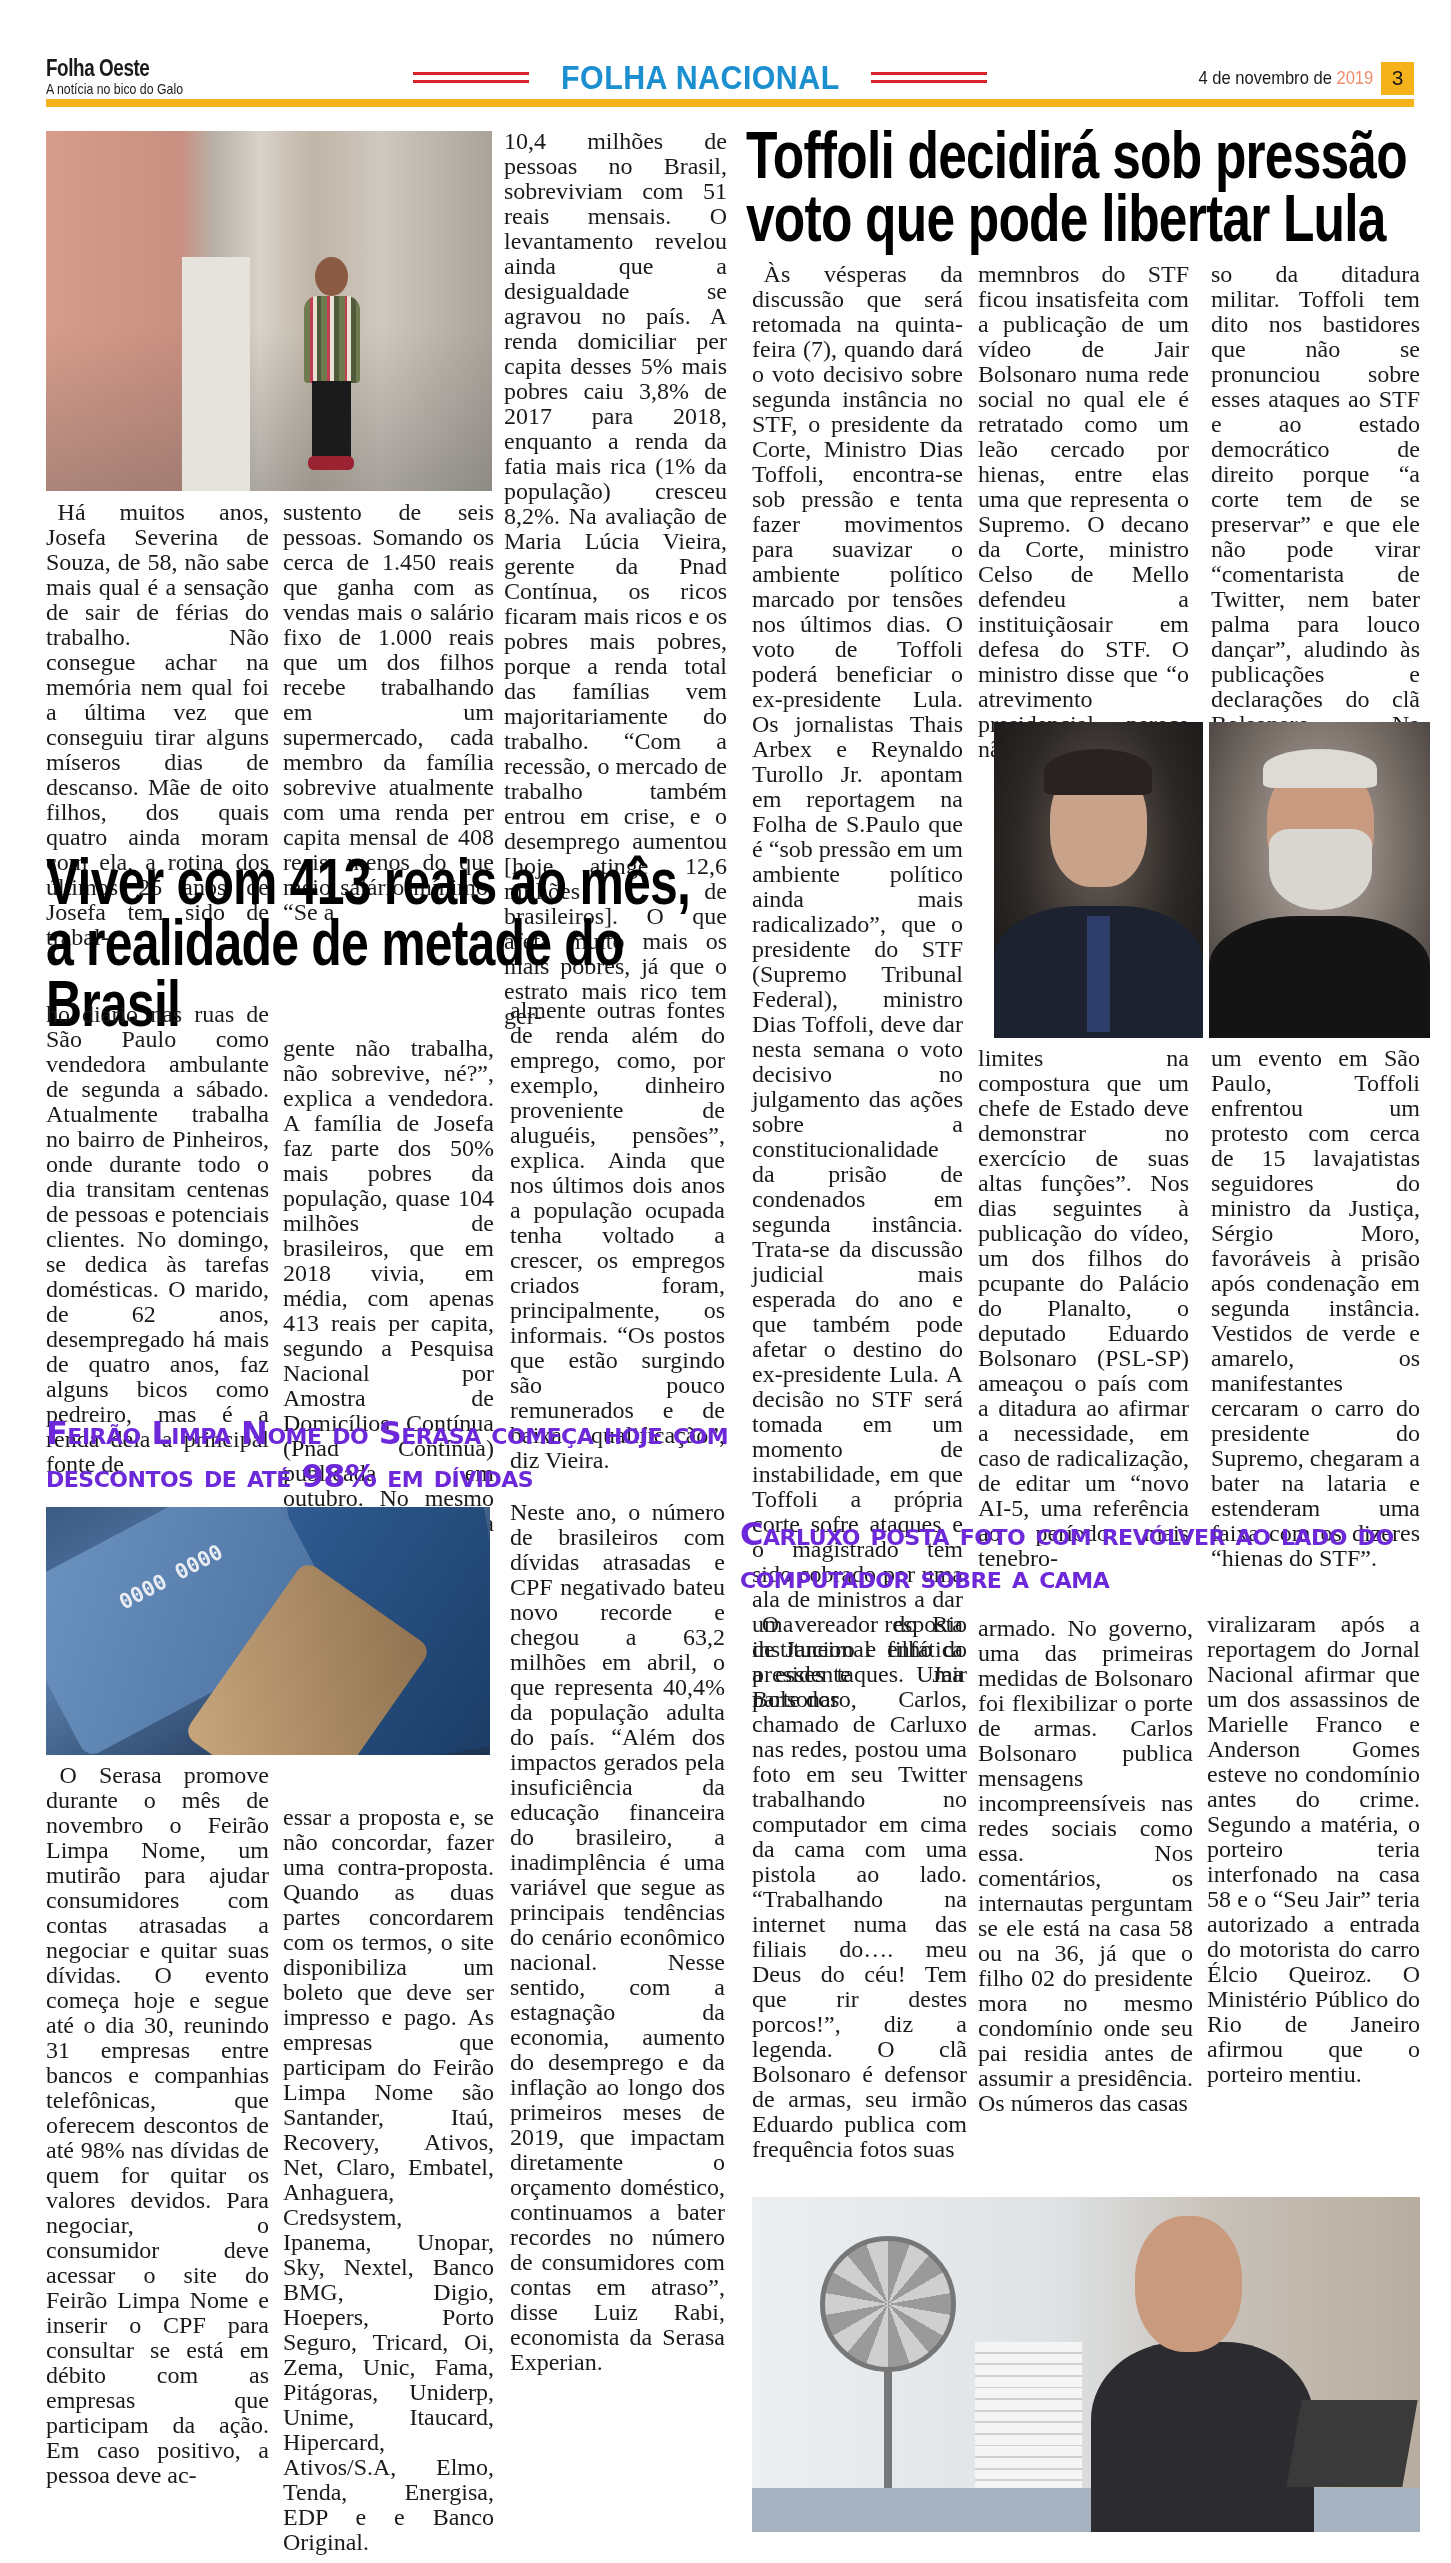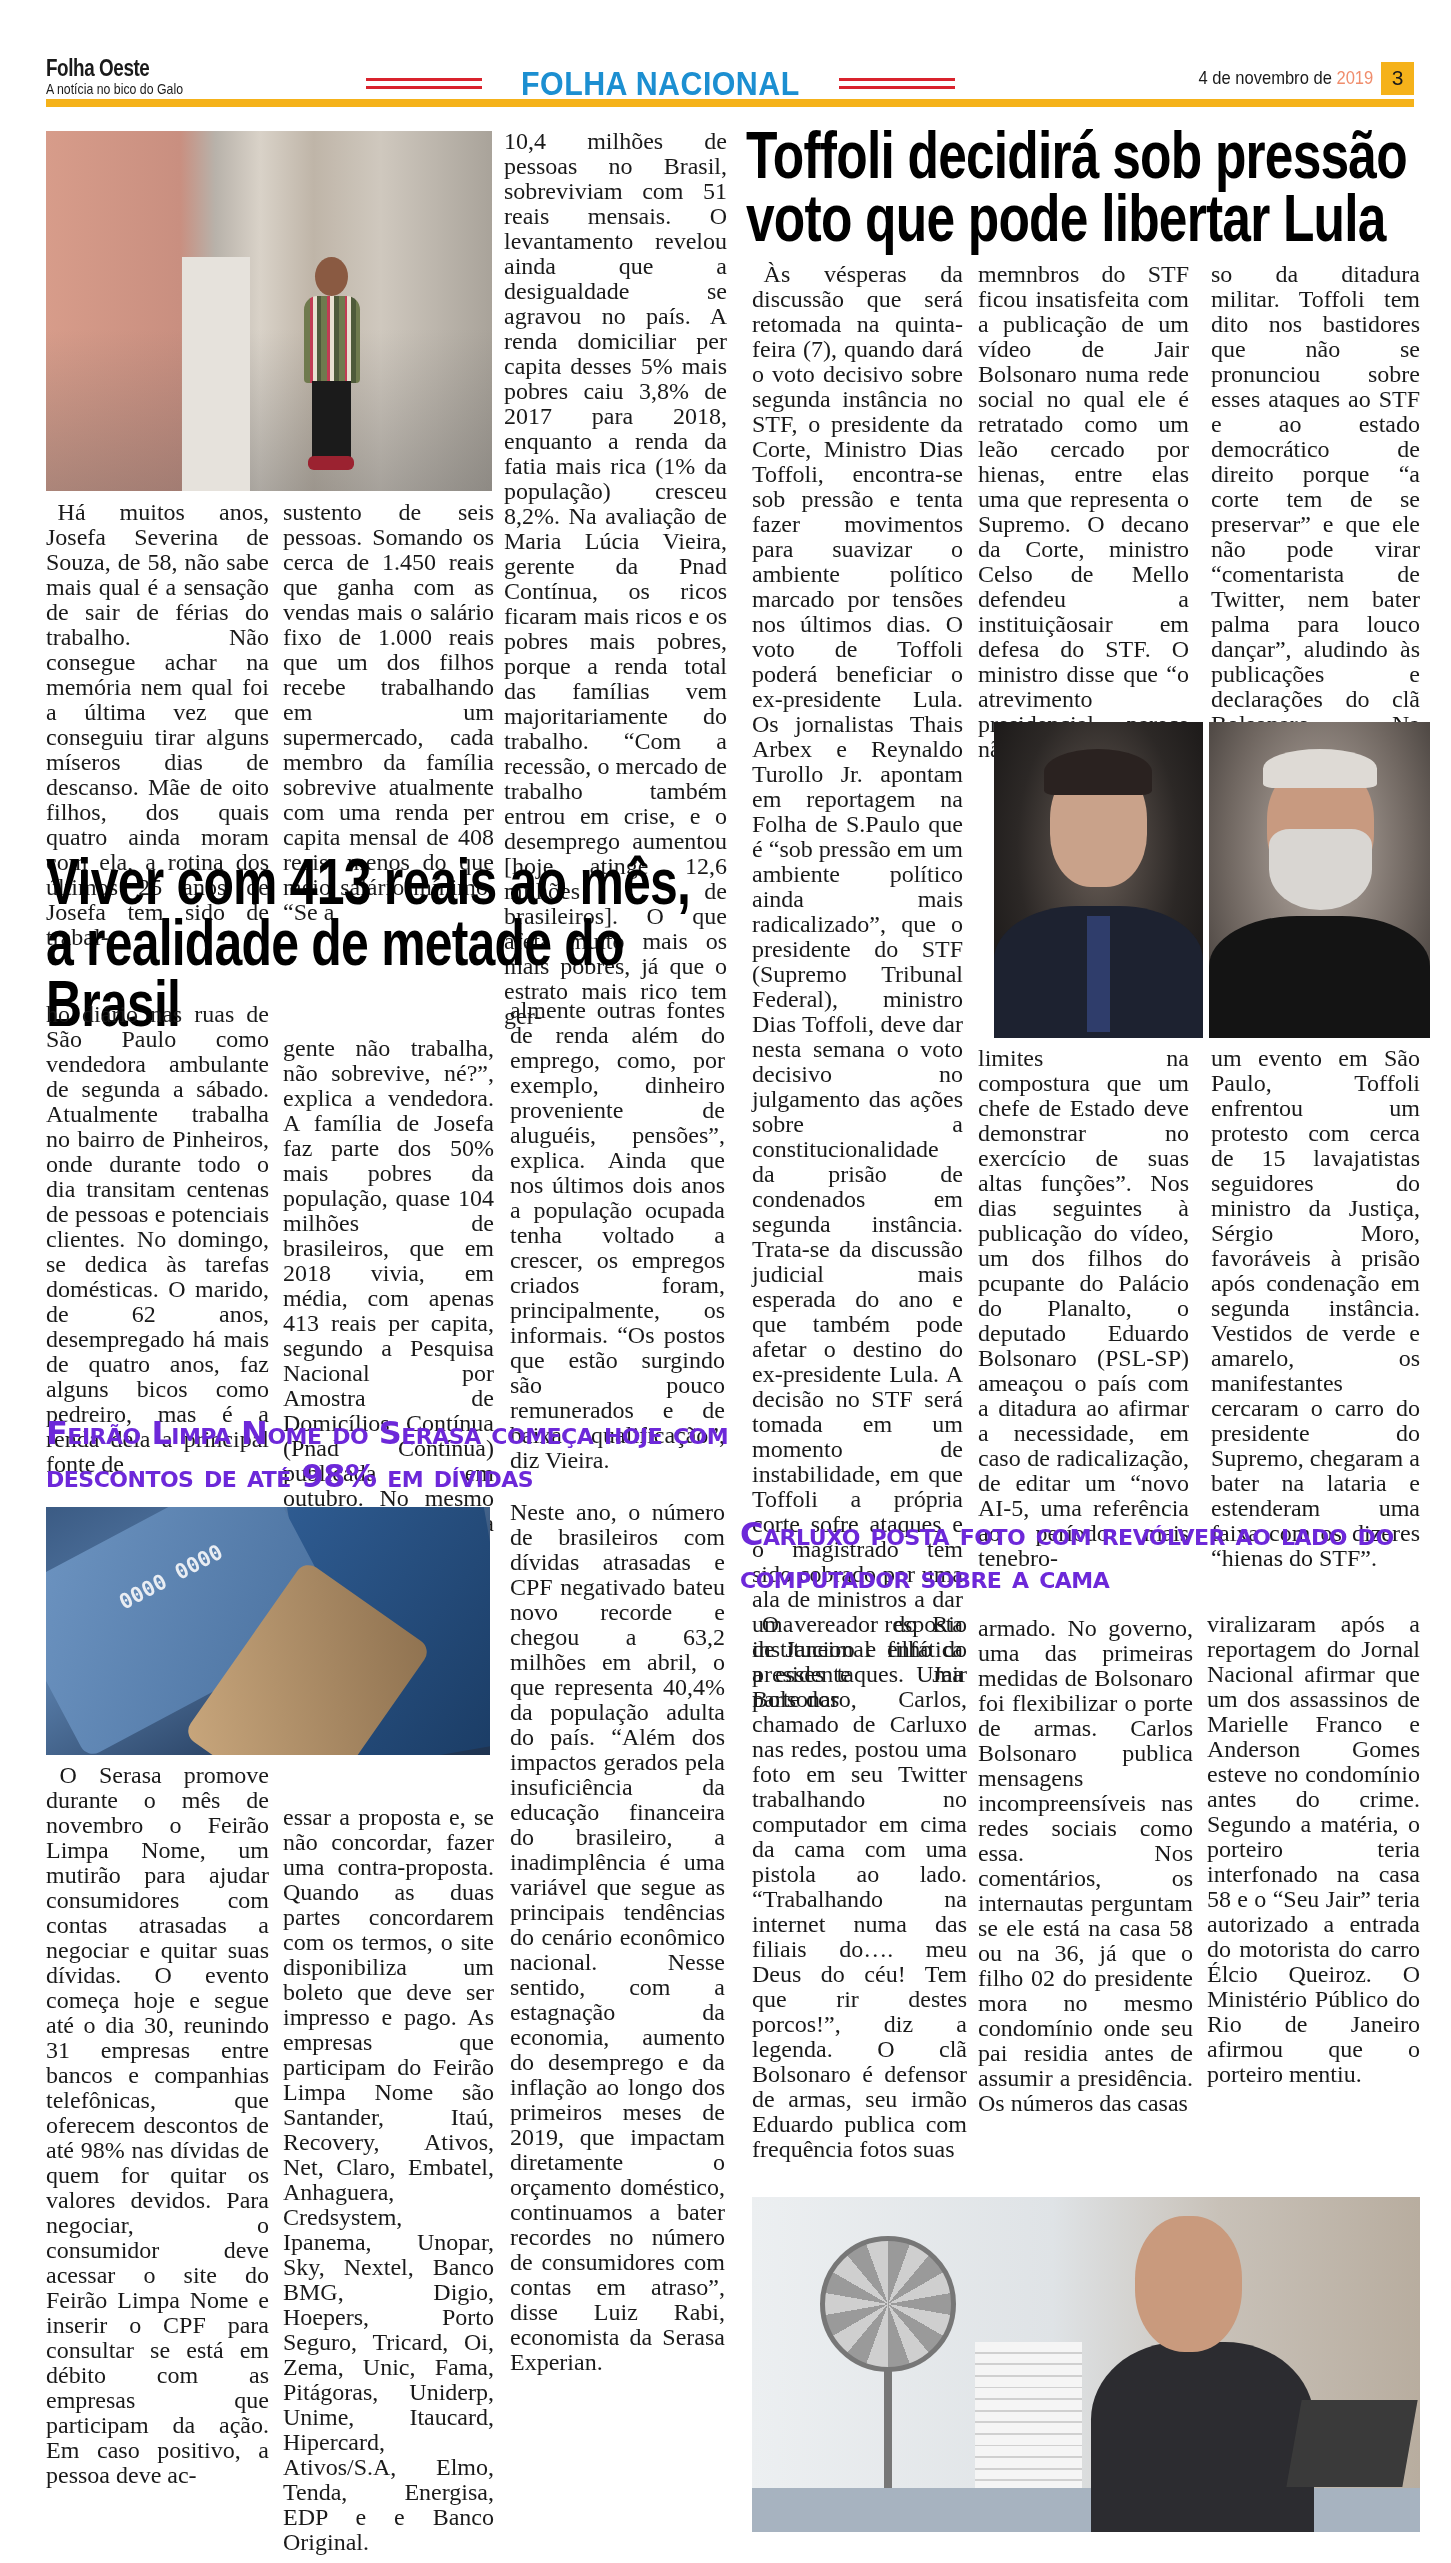--- a/index.html
+++ b/index.html
@@ -4,21 +4,21 @@
 <style>
   * { box-sizing: border-box; margin: 0; padding: 0; }
   html, body { background: #fff; }
   body { width: 1451px; height: 2563px; position: relative; overflow: hidden; font-family: "Liberation Serif", serif; color: #1a1a1a; }
 
   
   .masthead { position: absolute; left: 46px; top: 50px; width: 1368px; height: 56px; }
   .brand { position: absolute; left: 0; top: 5.8px; }
   .brand-name { font-family: "Liberation Sans", sans-serif; font-weight: bold; font-size: 23px; letter-spacing: -0.5px; transform: scaleX(0.82); transform-origin: left; display: block; line-height: 25px; }
   .brand-tag { font-family: "Liberation Sans", sans-serif; font-size: 14.5px; transform: scaleX(0.85); transform-origin: left; display: block; line-height: 17.4px; }
-  .section-title { position: absolute; left: 320px; top: 14px; width: 668px; height: 39px; display: flex; align-items: center; gap: 27px; }
+  .section-title { position: absolute; left: 320px; top: 8px; width: 668px; height: 39px; display: flex; align-items: center; justify-content: center; gap: 20px; }
   .rule-deco { width: 116px; height: 11.6px; border-top: 3.9px solid #d9232d; border-bottom: 3.9px solid #d9232d; }
   .section-title span.t { font-family: "Liberation Sans", sans-serif; font-weight: bold; font-size: 33px; color: #1c8fd1; transform: scaleX(0.92); display: inline-block; letter-spacing: 0.5px; }
   .dateline { position: absolute; right: 0; top: 11.6px; display: flex; align-items: center; height: 33px; }
   .dateline .d { font-family: "Liberation Sans", sans-serif; font-size: 18.4px; transform: scaleX(0.9); transform-origin: right; display: inline-block; margin-right: 7.7px; }
   .dateline .y { color: #f08d6c; }
   .page-num { background: #f5b21a; width: 33px; height: 33px; display: flex; align-items: center; justify-content: center; font-family: "Liberation Sans", sans-serif; font-size: 21px; }
   .masthead-bar { position: absolute; left: 46px; top: 99px; width: 1368px; height: 7.7px; background: #f5b21a; }
 
   
   .col { position: absolute; font-size: 24px; line-height: 25px; text-align: justify; hyphens: manual; }

